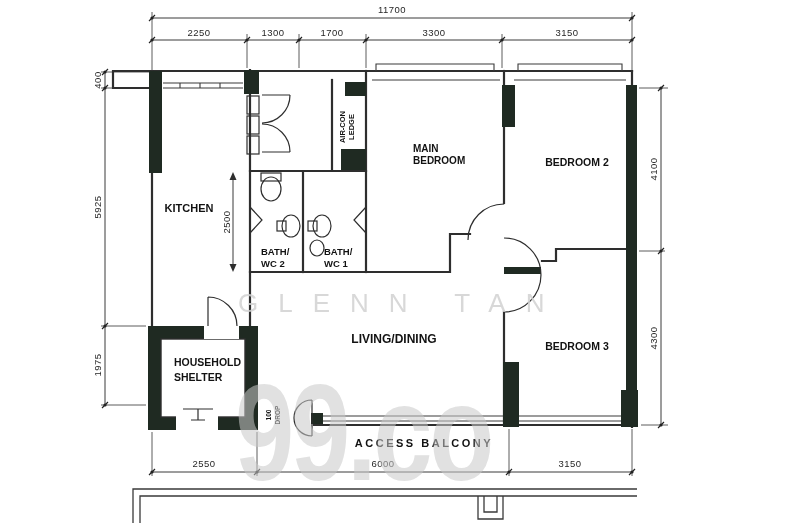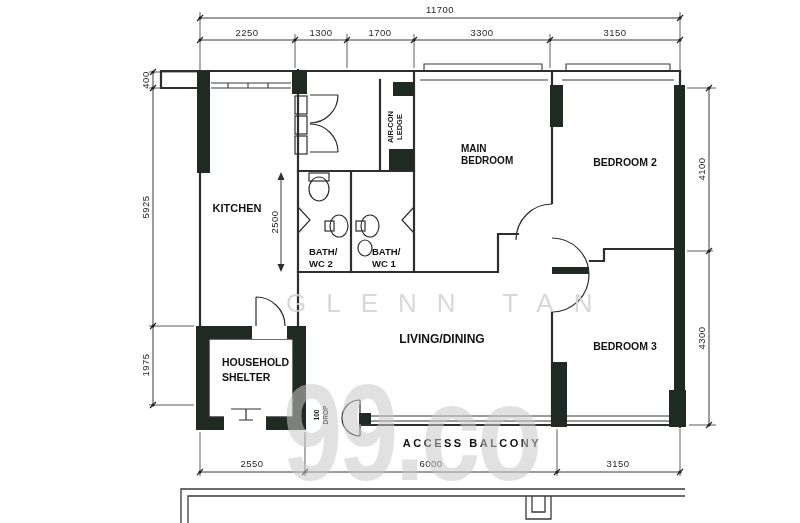--- a/index.html
+++ b/index.html
@@ -1,19 +1,18 @@
 <!DOCTYPE html>
 <html><head>
 <meta charset="utf-8">
 <style>
   html,body{margin:0;padding:0;background:#ffffff;}
   .stage{
     position:relative;width:668px;height:523px;background:#ffffff;overflow:hidden;
     font-family:"Liberation Sans", sans-serif;
-    padding-left:48px;
   }
   svg text{fill:#1c1c1c;}
   .dim{font-size:9.5px;letter-spacing:.5px;fill:#262626;}
   .room{font-weight:bold;fill:#121212;}
   .wm-name{font-size:26px;letter-spacing:20px;fill:#d2d2d2;opacity:.85;font-weight:400;}
   .wm-brand{font-size:130px;font-weight:bold;fill:#c9c9c9;opacity:.55;letter-spacing:-4px;}
 </style>
 </head>
 <body>
 

